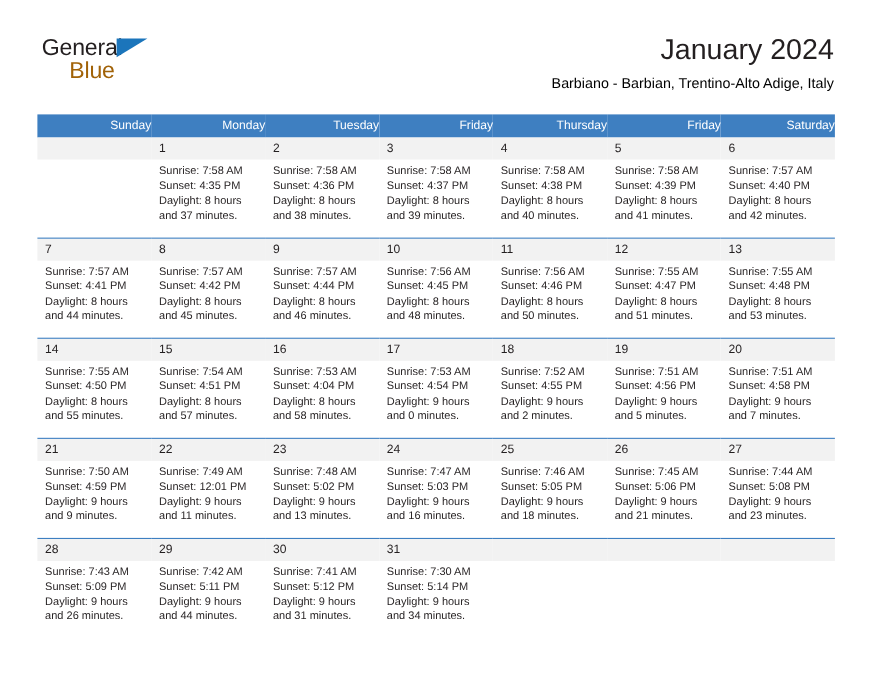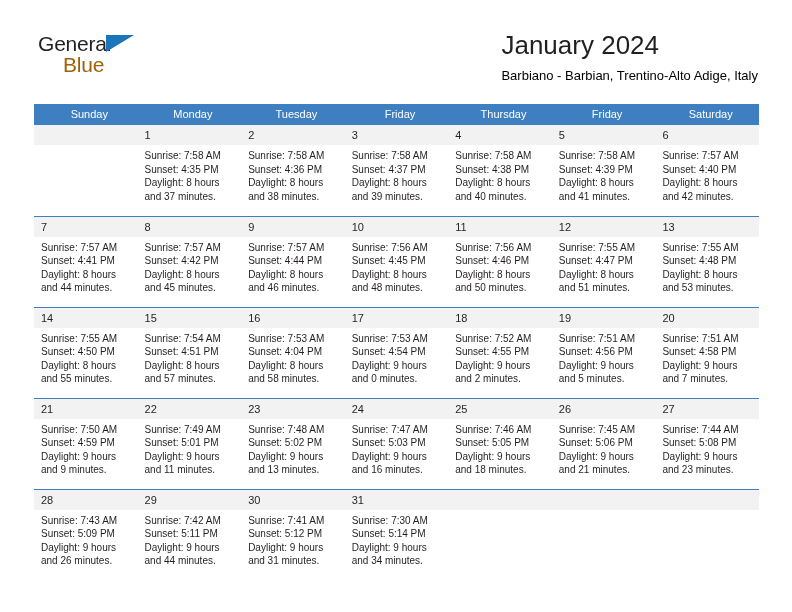--- a/index.html
+++ b/index.html
@@ -58,20 +58,21 @@
     top: 21px;
     font-size: 21px;
     color: #a16207;
     letter-spacing: -0.2px;
     line-height: 24px;
   }
   .title-block {
     position: absolute;
     right: 0;
     top: 0;
+    text-align: right;
   }
   .cal-title {
     font-size: 26px;
     color: #231f20;
     line-height: 34px;
     font-weight: normal;
     white-space: nowrap;
   }
   .cal-subtitle {
     font-size: 13px;
@@ -91,21 +92,21 @@
   table.cal {
     width: 725px;
     border-collapse: collapse;
     table-layout: fixed;
   }
   table.cal th {
     background: #3e7fc1;
     color: #ffffff;
     font-size: 11px;
     font-weight: normal;
-    text-align: center;
+    text-align: right;
     padding: 4px 0 5px 7px;
     height: 21px;
     line-height: 12px;
     vertical-align: middle;
   }
   td.daycell {
     vertical-align: top;
     padding: 0;
     height: 91px;
     border-top: 1px solid #3e7fc1;
@@ -360,21 +361,21 @@
                 <div>Sunrise: 7:50 AM</div>
                 <div>Sunset: 4:59 PM</div>
                 <div>Daylight: 9 hours</div>
                 <div>and 9 minutes.</div>
               </div>
             </td>
             <td class="daycell">
               <div class="daynum">22</div>
               <div class="dayinfo">
                 <div>Sunrise: 7:49 AM</div>
-                <div>Sunset: 5:01 PM</div>
+                <div>Sunset: 12:01 PM</div>
                 <div>Daylight: 9 hours</div>
                 <div>and 11 minutes.</div>
               </div>
             </td>
             <td class="daycell">
               <div class="daynum">23</div>
               <div class="dayinfo">
                 <div>Sunrise: 7:48 AM</div>
                 <div>Sunset: 5:02 PM</div>
                 <div>Daylight: 9 hours</div>

